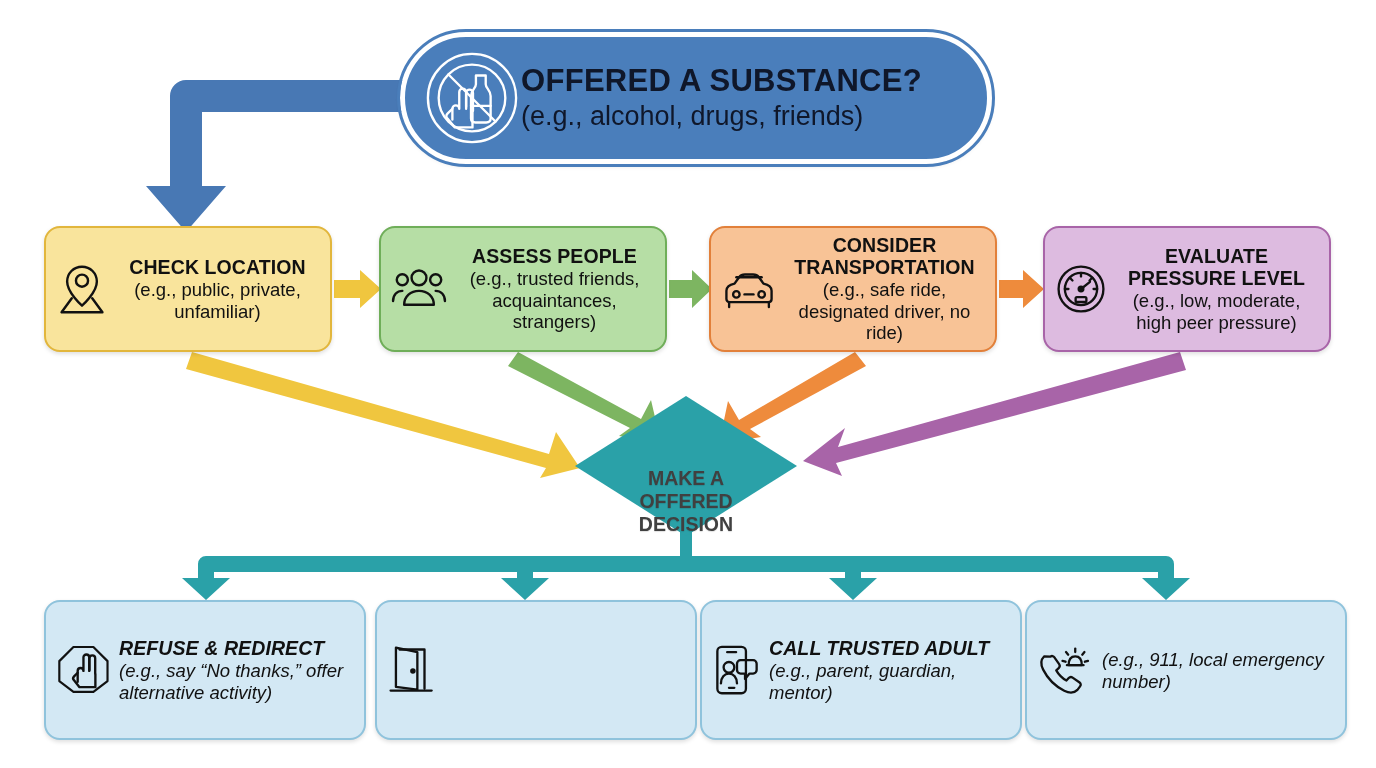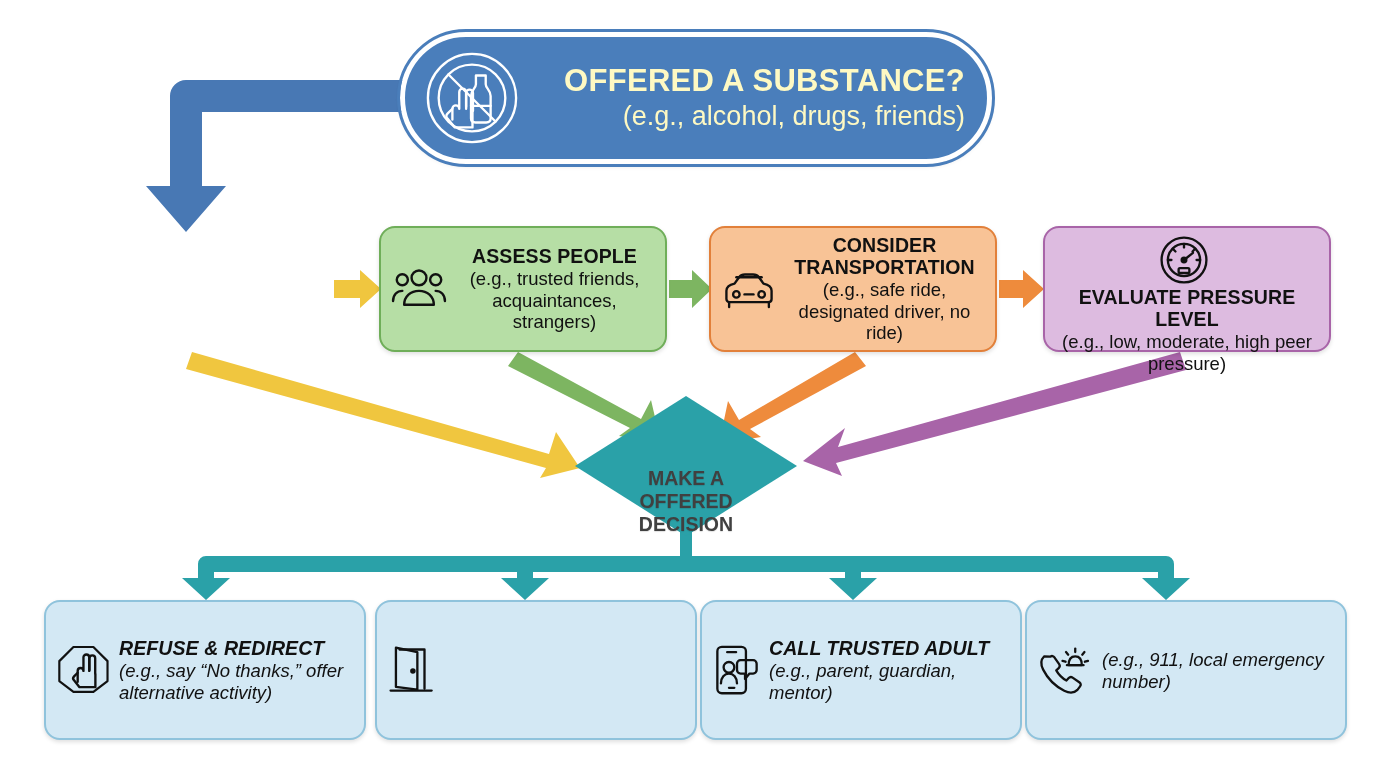--- a/index.html
+++ b/index.html
@@ -32,22 +32,22 @@
     outline: 3px solid #4A7EBB;
     border-radius: 66px;
     display: flex; align-items: center;
     padding-left: 18px;
     z-index: 3;
     box-shadow: 0 2px 5px rgba(0,0,0,0.12);
   }
   .header-icon { flex: 0 0 auto; width: 98px; height: 98px; }
   .header-text {
     flex: 1 1 auto;
-    text-align: right;
-    color: #fef9c3;
+    text-align: left;
+    color: #0f172a;
     padding-right: 22px;
   }
   .header-title {
     font-size: 31px; font-weight: bold;
     letter-spacing: .3px; line-height: 1.12;
   }
   .header-sub { font-size: 27px; line-height: 1.2; margin-top: 1px; }
 
   
   .node {
@@ -81,21 +81,21 @@
   #node-assess-people {
     left: 379px; top: 226px; width: 288px; height: 126px;
     background: #B6DEA5; border: 2.5px solid #6FAE59;
   }
   #node-consider-transportation {
     left: 709px; top: 226px; width: 288px; height: 126px;
     background: #F8C396; border: 2.5px solid #E2803A;
   }
   #node-evaluate-pressure {
     left: 1043px; top: 226px; width: 288px; height: 126px;
-    background: #DDBBE0; border: 2.5px solid #A864A8; flex-direction: column;
+    background: #DDBBE0; border: 2.5px solid #A864A8;
   }
 
   
   #decision-diamond {
     position: absolute;
     left: 575px; top: 396px;
     width: 222px; height: 140px;
     z-index: 3;
   }
   #decision-diamond .dia-shape {
@@ -204,20 +204,33 @@
         <path d="M44 59 v-14 c0 -2 1.6 -3.5 3.5 -3.5 s3.5 1.5 3.5 3.5 v18"></path>
         <path d="M30 61 l-5 5 c-1.5 1.5 -1.6 3.5 0 5 l7.5 9 h18 V63"></path>
       </svg>
     </div>
     <div class="header-text">
       <div class="header-title">OFFERED A SUBSTANCE?</div>
       <div class="header-sub">(e.g., alcohol, drugs, friends)</div>
     </div>
   </div>
 
+  <div class="node row2" id="node-check-location">
+    <div class="nd-icon">
+      <svg viewBox="0 0 56 60" width="52" height="56" fill="none" stroke="#111" stroke-width="2.6" stroke-linecap="round" stroke-linejoin="round">
+        <path d="M28 6 c-9 0 -16 7 -16 16 c0 12 16 26 16 26 s16 -14 16 -26 c0 -9 -7 -16 -16 -16 z"></path>
+        <circle cx="28" cy="21" r="6.5"></circle>
+        <path d="M17 40 L6 55 h44 L39 40"></path>
+      </svg>
+    </div>
+    <div class="nd-text">
+      <div class="nd-title">CHECK LOCATION</div>
+      <div class="nd-sub">(e.g., public, private, unfamiliar)</div>
+    </div>
+  </div>
 
   <div class="node row2" id="node-assess-people">
     <div class="nd-icon">
       <svg viewBox="0 0 60 54" width="56" height="50" fill="none" stroke="#111" stroke-width="2.6" stroke-linecap="round" stroke-linejoin="round">
         <circle cx="30" cy="15" r="8"></circle>
         <path d="M14 44 c0 -9 7 -15 16 -15 s16 6 16 15 z"></path>
         <circle cx="12" cy="17" r="6"></circle>
         <path d="M2 40 c0 -7 4.5 -11 10 -11"></path>
         <circle cx="48" cy="17" r="6"></circle>
         <path d="M58 40 c0 -7 -4.5 -11 -10 -11"></path>

